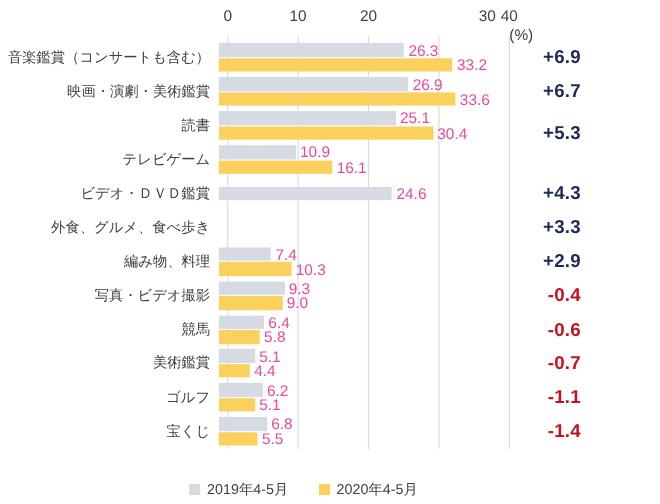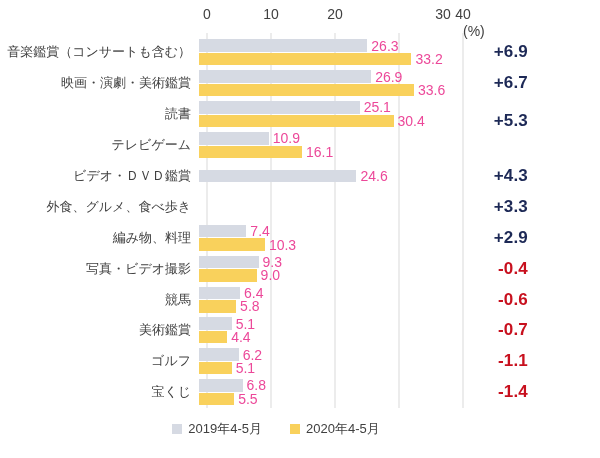--- a/index.html
+++ b/index.html
@@ -107,21 +107,21 @@
     justify-content: flex-end;
     padding-right: 32px;
     font-size: 17px;
     font-weight: bold;
     letter-spacing: 0.2px;
   }
   
   .legend {
     position: absolute;
     left: 0;
-    bottom: 20px;
+    bottom: 4px;
     width: 552px;
     display: flex;
     justify-content: center;
     gap: 28px;
   }
   .legend-item {
     display: flex;
     align-items: center;
     font-size: 13px;
     color: #404040;

